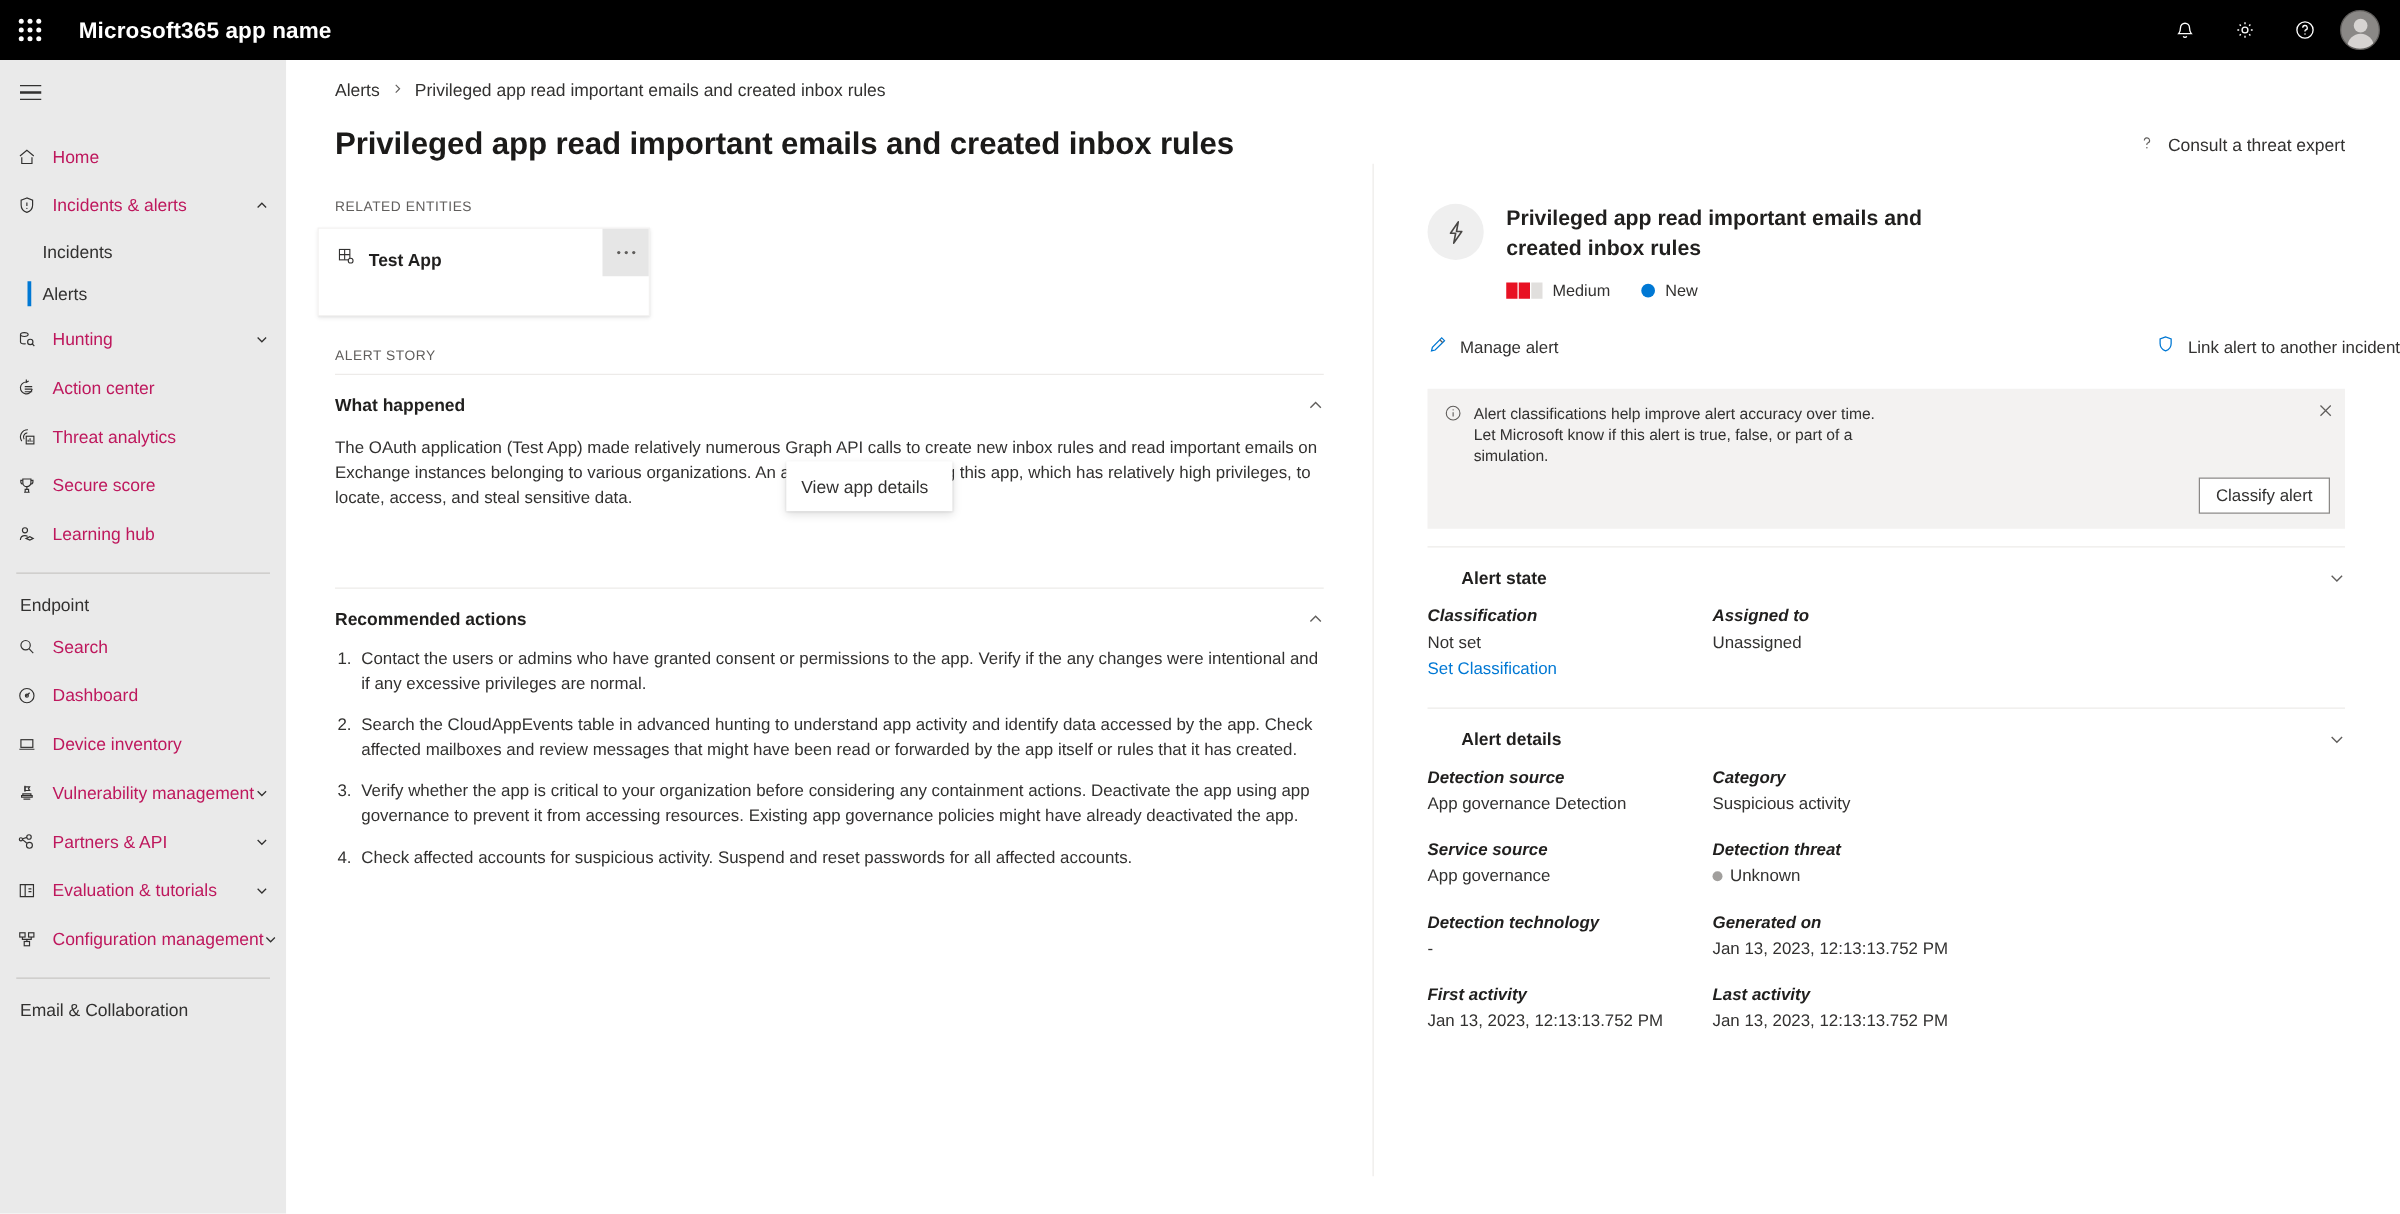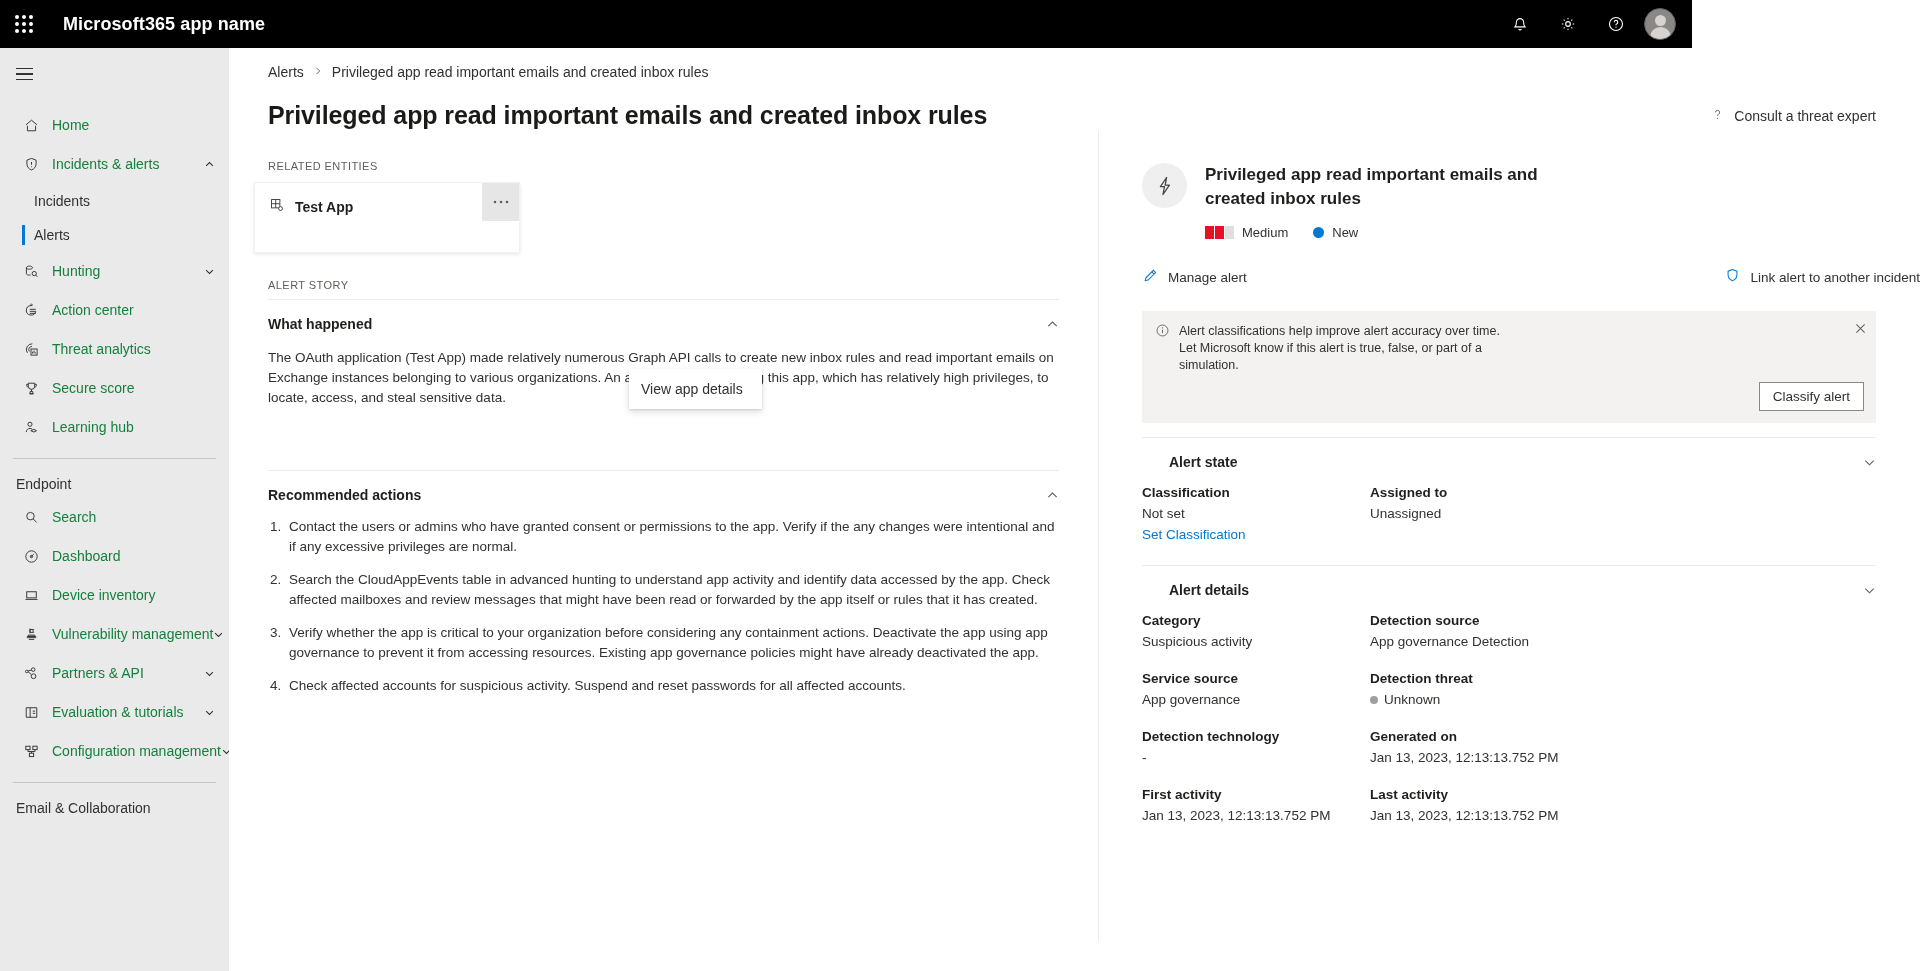--- a/index.html
+++ b/index.html
@@ -7,21 +7,21 @@
     width: 1920px; height: 971px;
     font-family: "Liberation Sans", sans-serif;
     background: #ffffff;
     color: #323130;
     overflow: hidden;
   }
   .app { position: relative; width: 1920px; height: 971px; }
 
   
   .suitebar {
-    position: absolute; top: 0; left: 0; width: 1692px; height: 48px;
+    position: absolute; top: 0; left: 0; width: 1920px; height: 48px;
     background: #000000; display: flex; align-items: center;
   }
   .waffle {
     width: 48px; height: 48px; display: flex; align-items: center; justify-content: center;
     cursor: pointer;
   }
   .waffle-grid { display: grid; grid-template-columns: repeat(3, 4px); grid-gap: 3px; }
   .waffle-grid i { width: 4px; height: 4px; background: #ffffff; border-radius: 50%; display: block; }
   .suite-title {
     color: #ffffff; font-size: 18px; font-weight: 600; margin-left: 15px; letter-spacing: .1px;
@@ -46,22 +46,22 @@
     position: absolute; top: 48px; left: 0; width: 229px; height: 923px;
     background: #eaeaea; overflow: hidden; padding-top: 0;
   }
   .hamburger {
     width: 48px; height: 44px; display: flex; flex-direction: column;
     align-items: center; justify-content: center; gap: 4px; cursor: pointer; margin-top: 4px;
   }
   .hamburger i { width: 17px; height: 1.5px; background: #323130; display: block; }
   .navlist { padding-top: 10px; }
   .navitem {
-    display: flex; align-items: center; height: 39px; padding-left: 21px;
-    cursor: pointer; position: relative; font-size: 14px; color: #15803d;
+    display: flex; align-items: center; height: 39px; padding-left: 11px;
+    cursor: pointer; position: relative; font-size: 14px; color: #be185d;
   }
   .navicon {
     width: 20px; height: 20px; min-width: 20px; display: flex; align-items: center; justify-content: center;
     color: #323130; margin-right: 11px;
   }
   .navlabel { font-size: 14px; line-height: 19px; white-space: nowrap; }
   .navitem .chev { margin-left: auto; margin-right: 14px; color: #323130; display: flex; align-items: center; }
   .subitem {
     display: flex; align-items: center; height: 34px; padding-left: 34px;
     font-size: 14px; cursor: pointer; position: relative;
@@ -188,21 +188,21 @@
   .rp-sep { height: 1px; background: #edebe9; margin: 0 44px 0 10px; }
   .rp-section-head {
     display: flex; align-items: center; padding: 16px 44px 15px 10px; cursor: pointer;
   }
   .rp-section-title { font-size: 14px; font-weight: 700; color: #201f1e; margin-left: 27px; }
   .rp-section-chev { margin-left: auto; color: #605e5c; display: flex; align-items: center; }
 
   .kv-grid {
     display: grid; grid-template-columns: 228px 1fr; padding: 0 44px 0 10px; row-gap: 22px;
   }
-  .kv-k { font-size: 13.5px; font-weight: 700; color: #201f1e; margin-bottom: 6px; }
+  .kv-k { font-size: 13.5px; font-weight: 700; color: #201f1e; margin-bottom: 6px; font-style: italic; }
   .kv-v { font-size: 13.5px; color: #323130; }
   .kv-link { font-size: 13.5px; color: #0078d4; cursor: pointer; display: inline-block; margin-top: 6px; }
   .kv-dot { width: 8px; height: 8px; border-radius: 50%; background: #a19f9d; display: inline-block; margin-right: 6px; }
 </style>
 </head>
 <body>
 
 <div class="app">
 
   <div class="suitebar">
@@ -651,26 +651,26 @@
           <span class="rp-section-title">Alert details</span>
           <span class="rp-section-chev">
             <svg width="13" height="13" viewBox="0 0 14 14" fill="none" stroke="#605e5c" stroke-width="1.2">
               <path d="M2.5 5 7 9.5 11.5 5"></path>
             </svg>
           </span>
         </div>
 
         <div class="kv-grid">
           <div>
+            <div class="kv-k">Detection source</div>
+            <div class="kv-v">App governance Detection</div>
+          </div>
+          <div>
             <div class="kv-k">Category</div>
             <div class="kv-v">Suspicious activity</div>
-          </div>
-          <div>
-            <div class="kv-k">Detection source</div>
-            <div class="kv-v">App governance Detection</div>
           </div>
           <div>
             <div class="kv-k">Service source</div>
             <div class="kv-v">App governance</div>
           </div>
           <div>
             <div class="kv-k">Detection threat</div>
             <div class="kv-v">
               <span class="kv-dot"></span><span>Unknown</span>
             </div>

